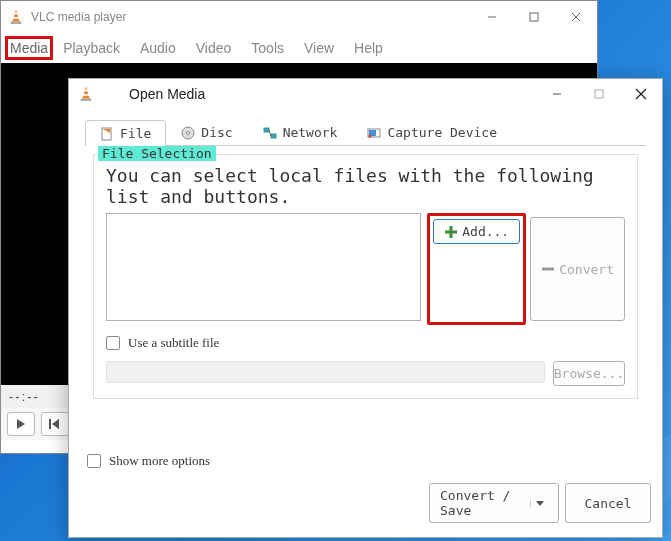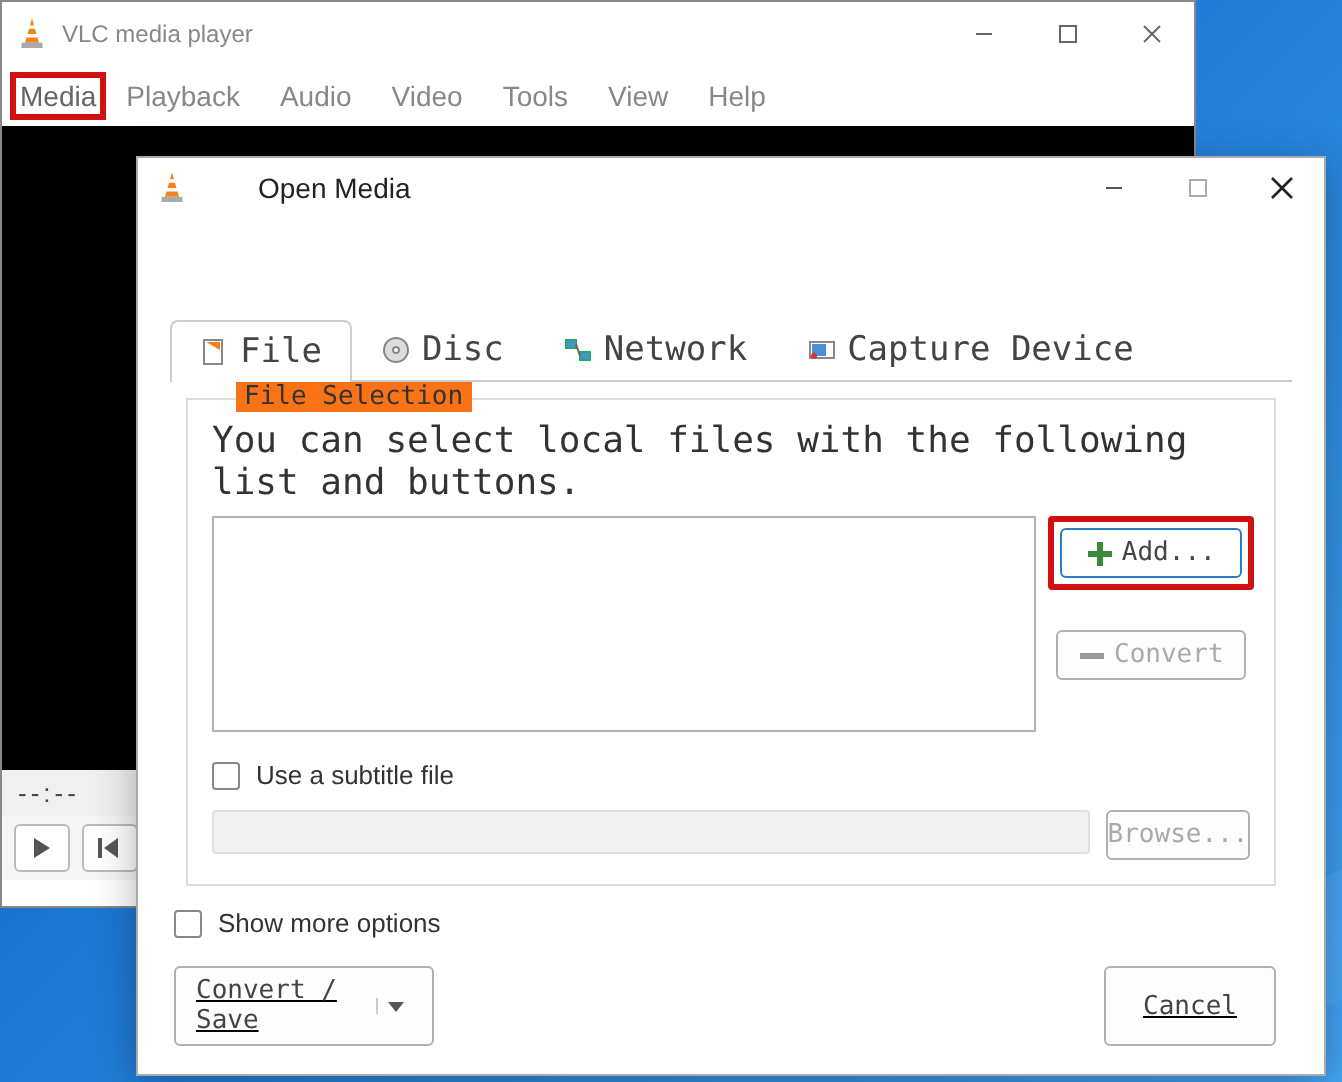--- a/index.html
+++ b/index.html
@@ -142,42 +142,41 @@
 }
 .tab {
   display: flex;
   align-items: center;
   gap: 6px;
   padding: 5px 14px;
   border: 1px solid transparent;
   border-bottom: none;
   color: #444;
   font-family: "NSimSun", monospace;
-  font-size: 17px;
+  font-size: 13px;
   position: relative;
-  margin-top: 40px;
 }
 .tab.active {
   border-color: #ccc;
   border-radius: 4px 4px 0 0;
   background: #fff;
   top: 1px;
 }
 .tab-icon { width: 14px; height: 14px; }
 .fieldset-like {
   margin: 8px 24px 0 24px;
   border: 1px solid #ddd;
   padding: 8px 12px 12px 12px;
   position: relative;
 }
 .fieldset-legend {
   position: absolute;
   top: -9px;
-  left: 24px;
-  background: #f97316;
+  left: 4px;
+  background: #5eead4;
   padding: 0 4px;
   font-family: "NSimSun", monospace;
   font-size: 13px;
   color: #333;
 }
 .hint {
   font-family: "NSimSun", monospace;
   font-size: 18px;
   color: #333;
   margin: 2px 0 6px 0;
@@ -187,22 +186,21 @@
   gap: 10px;
 }
 .file-list {
   width: 412px;
   height: 108px;
   border: 1px solid #b0b0b0;
   background: #fff;
 }
 .file-btns {
   display: flex;
-  flex-direction: column;
-  gap: 24px;
+  gap: 8px;
   padding-top: 4px;
 }
 .btn {
   display: flex;
   align-items: center;
   justify-content: center;
   gap: 4px;
   padding: 4px 10px;
   border: 1px solid #b0b0b0;
   border-radius: 3px;
@@ -228,21 +226,21 @@
   gap: 8px;
   margin-top: 14px;
 }
 .checkbox {
   width: 14px; height: 14px;
   border: 1px solid #888;
   border-radius: 2px;
   background: #fff;
 }
 .sub-text {
-  font-family: Liberation Sans, sans-serif;
+  font-family: Liberation Serif, serif;
   font-size: 13px;
   color: #333;
 }
 .browse-row {
   display: flex;
   gap: 8px;
   margin-top: 10px;
 }
 .sub-path {
   flex: 1;
@@ -259,25 +257,24 @@
   padding: 10px 18px 14px 18px;
   display: flex;
   align-items: center;
 }
 .show-more {
   display: flex;
   align-items: center;
   gap: 8px;
 }
 .footer-row {
-  padding: 0 24px 14px 18px;
-  display: flex;
-  justify-content: space-between;
+  padding: 0 11px 14px 18px;
+  display: flex;
+  justify-content: flex-end;
   gap: 6px;
-  text-decoration: underline;
 }
 .convert-btn {
   width: 130px;
   display: flex;
 }
 .convert-main {
   flex: 1;
   display:flex;align-items:center;justify-content:center;
 }
 .convert-drop {

